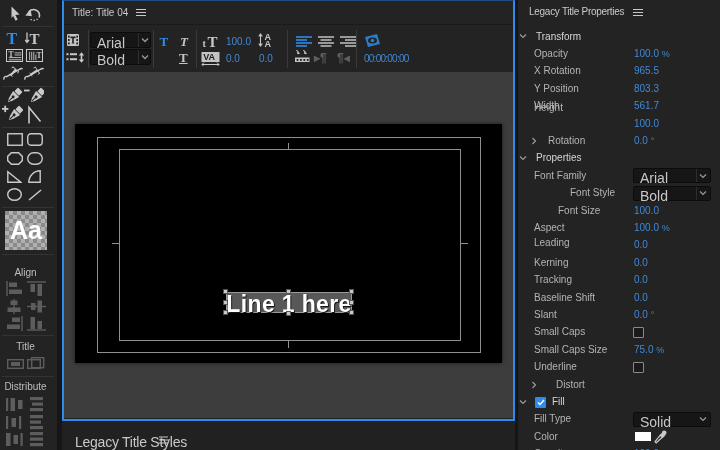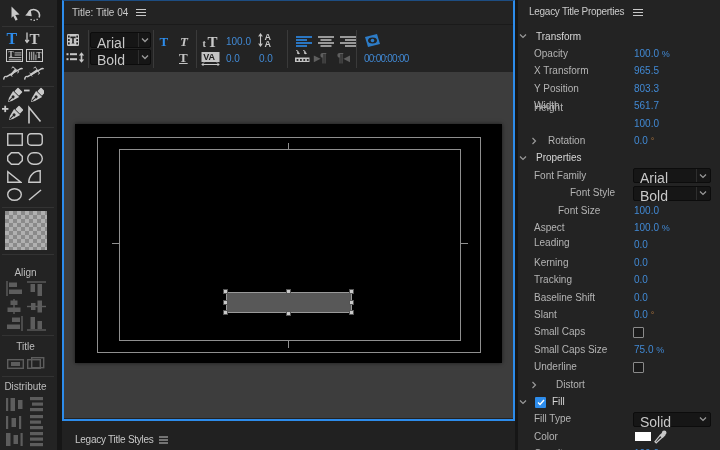--- a/index.html
+++ b/index.html
@@ -128,20 +128,22 @@
 <div class="abs" style="left:2px;top:86px;width:52px;height:1px;background:#333;"></div>
 <div class="abs" style="left:2px;top:127px;width:52px;height:1px;background:#333;"></div>
 <div class="abs" style="left:2px;top:207px;width:52px;height:1px;background:#333;"></div>
 <div class="abs" style="left:2px;top:254px;width:52px;height:1px;background:#333;"></div>
 <div class="abs" style="left:2px;top:334.5px;width:52px;height:1px;background:#333;"></div>
 <div class="abs" style="left:2px;top:376px;width:52px;height:1px;background:#333;"></div>
 
 <div class="abs" style="left:5px;top:211px;width:42px;height:39px;
   background:
    repeating-conic-gradient(#b0b0b0 0% 25%, #8a8a8a 0% 50%) 0 0/8px 8px;"></div>
+<div class="abs" style="left:5px;top:211px;width:42px;height:39px;color:#fff;
+  font-size:25px;font-weight:bold;text-align:center;line-height:39px;">Aa</div>
 
 <div class="abs lbl" style="left:0;top:266.5px;width:51px;text-align:center;color:#bdbdbd;">Align</div>
 <div id="align" class="abs" style="left:0;top:280px;">
       <svg class="abs" style="left:6px;top:1px" width="19" height="15">
         <line x1="1" y1="0" x2="1" y2="15" stroke="#5d5d5d" stroke-width="1.4"></line>
         <rect x="3" y="1.5" width="8" height="4.5" fill="#5d5d5d"></rect>
         <rect x="3" y="8.5" width="13" height="4.5" fill="#5d5d5d"></rect>
       </svg>
       <svg class="abs" style="left:27px;top:1px" width="19" height="15">
         <line x1="0" y1="1" x2="19" y2="1" stroke="#5d5d5d" stroke-width="1.4"></line>
@@ -360,34 +362,37 @@
 
 <div class="abs" style="left:97px;top:137px;width:384px;height:216px;border:1px solid #8f8f8f;"></div>
 <div class="abs" style="left:119px;top:149px;width:342px;height:192px;border:1px solid #8f8f8f;"></div>
 
 <div class="abs" style="left:288px;top:143px;width:1px;height:7px;background:#8f8f8f;"></div>
 <div class="abs" style="left:288px;top:341px;width:1px;height:7px;background:#8f8f8f;"></div>
 <div class="abs" style="left:112px;top:243px;width:7px;height:1px;background:#8f8f8f;"></div>
 <div class="abs" style="left:461px;top:243px;width:7px;height:1px;background:#8f8f8f;"></div>
 
 <div class="abs" style="left:226px;top:292px;width:126px;height:21px;background:#585858;border:1px solid #9a9a9a;"></div>
+<div class="abs" style="left:226px;top:292px;width:126px;height:25px;color:#fff;
+  font-size:23px;font-weight:bold;text-align:center;line-height:25px;letter-spacing:0.35px;
+  text-shadow:1px 1px 0 #161616;white-space:nowrap;">Line 1 here</div>
 
 <div id="handles" class="abs" style="left:0;top:0;">
       <div class="abs" style="left:223px;top:289px;width:5px;height:5px;background:#c9c9c9;border:1px solid #555;"></div>
       <div class="abs" style="left:286px;top:288.5px;width:5px;height:5px;background:#c9c9c9;border:1px solid #555;"></div>
       <div class="abs" style="left:349px;top:289px;width:5px;height:5px;background:#c9c9c9;border:1px solid #555;"></div>
       <div class="abs" style="left:223px;top:299.5px;width:5px;height:5px;background:#c9c9c9;border:1px solid #555;"></div>
       <div class="abs" style="left:349px;top:299.5px;width:5px;height:5px;background:#c9c9c9;border:1px solid #555;"></div>
       <div class="abs" style="left:223px;top:310px;width:5px;height:5px;background:#c9c9c9;border:1px solid #555;"></div>
       <div class="abs" style="left:286px;top:310.5px;width:5px;height:5px;background:#c9c9c9;border:1px solid #555;"></div>
       <div class="abs" style="left:349px;top:310px;width:5px;height:5px;background:#c9c9c9;border:1px solid #555;"></div>
     </div>
 
 <div class="abs" style="left:62px;top:421px;width:453px;height:29px;background:#212121;"></div>
-<div class="abs hdr" style="left:75px;top:434px;font-size:10px;letter-spacing:-0.25px;text-align:center;">Legacy Title Styles</div>
+<div class="abs hdr" style="left:75px;top:434px;font-size:14px;letter-spacing:-0.25px;text-align:center;">Legacy Title Styles</div>
 <svg class="abs" style="left:159px;top:436px" width="9" height="8">
       <g stroke="#c8c8c8" stroke-width="1">
         <line x1="0" y1="1" x2="9" y2="1"></line>
         <line x1="0" y1="4" x2="9" y2="4"></line>
         <line x1="0" y1="7" x2="9" y2="7"></line>
       </g>
     </svg>
 
 <div class="abs" style="left:518px;top:0;width:202px;height:450px;background:#232323;"></div>
 <div class="abs hdr" style="left:529px;top:6px;font-size:10px;color:#cacaca;letter-spacing:-0.28px;">Legacy Title Properties</div>
@@ -399,21 +404,21 @@
       </g>
     </svg>
 
 <div id="props" class="abs" style="left:0;top:0;">
       <svg class="abs" style="left:519px;top:34.1px" width="8" height="5">
         <path d="M1 0.5 L4 3.5 L7 0.5" stroke="#9a9a9a" stroke-width="1.2" fill="none"></path>
       </svg>
       <div class="abs sect" style="left:536px;top:30.6px;">Transform</div>
       <div class="abs lbl" style="left:534px;top:48.0px;">Opacity</div>
       <div class="abs val" style="left:634px;top:48.0px;">100.0 <span style="font-size:9px;">%</span></div>
-      <div class="abs lbl" style="left:534px;top:65.4px;">X Transform</div>
+      <div class="abs lbl" style="left:534px;top:65.4px;">X Rotation</div>
       <div class="abs val" style="left:634px;top:65.4px;">965.5</div>
       <div class="abs lbl" style="left:534px;top:82.8px;">Y Position</div>
       <div class="abs val" style="left:634px;top:82.8px;">803.3</div>
       <div class="abs lbl" style="left:534px;top:100.2px;">Width</div>
       <div class="abs val" style="left:634px;top:100.2px;">561.7</div>
       <div class="abs lbl" style="left:534px;top:102px;text-align:right;">Height</div>
       <div class="abs val" style="left:634px;top:117.6px;">100.0</div>
       <svg class="abs" style="left:532px;top:137.0px" width="5" height="8">
         <path d="M0.5 1 L3.5 4 L0.5 7" stroke="#9a9a9a" stroke-width="1.2" fill="none"></path>
       </svg>

